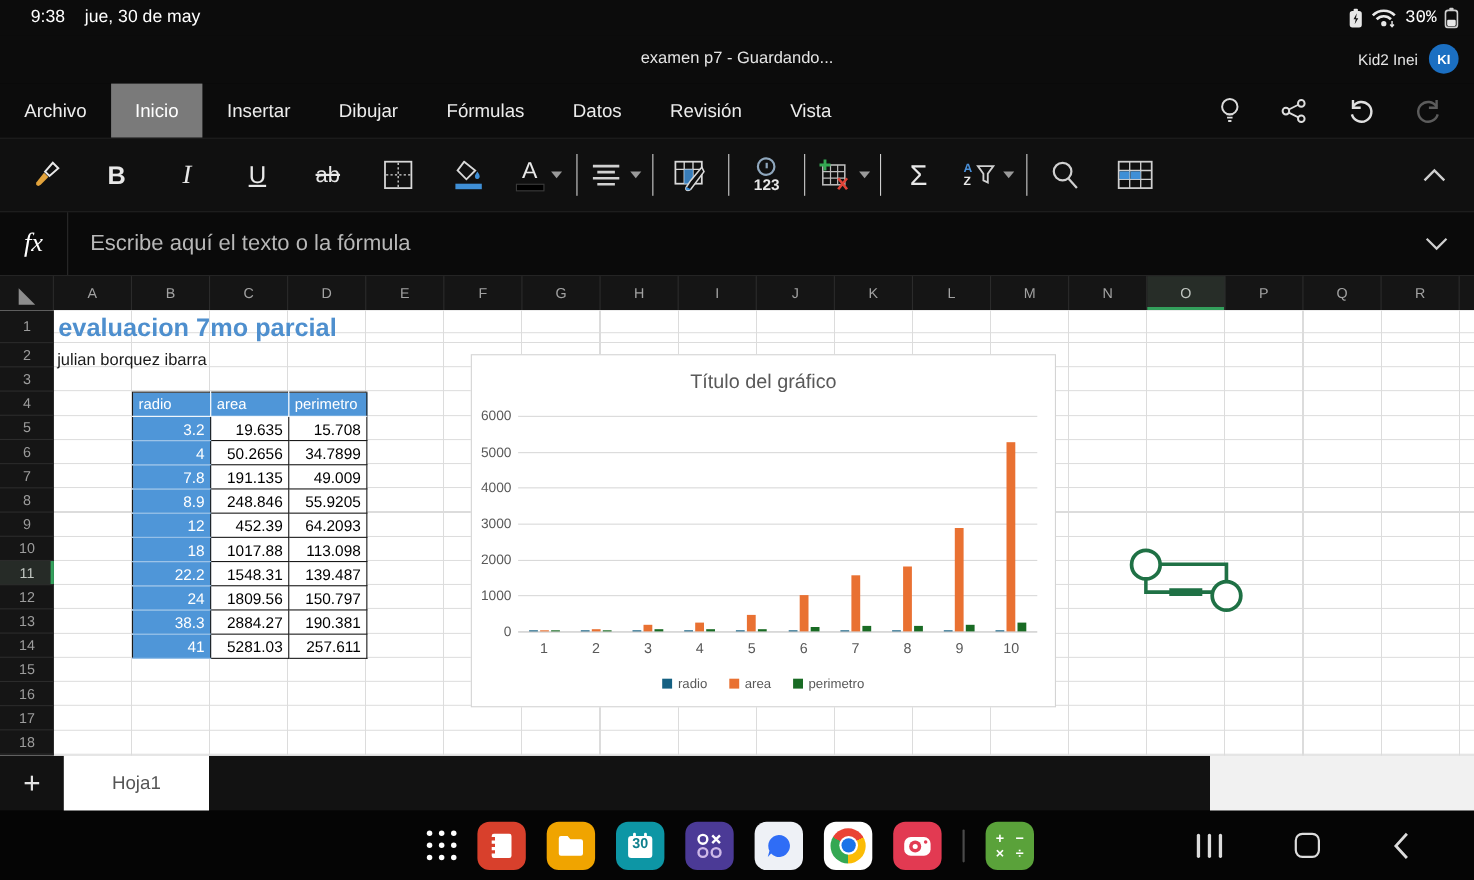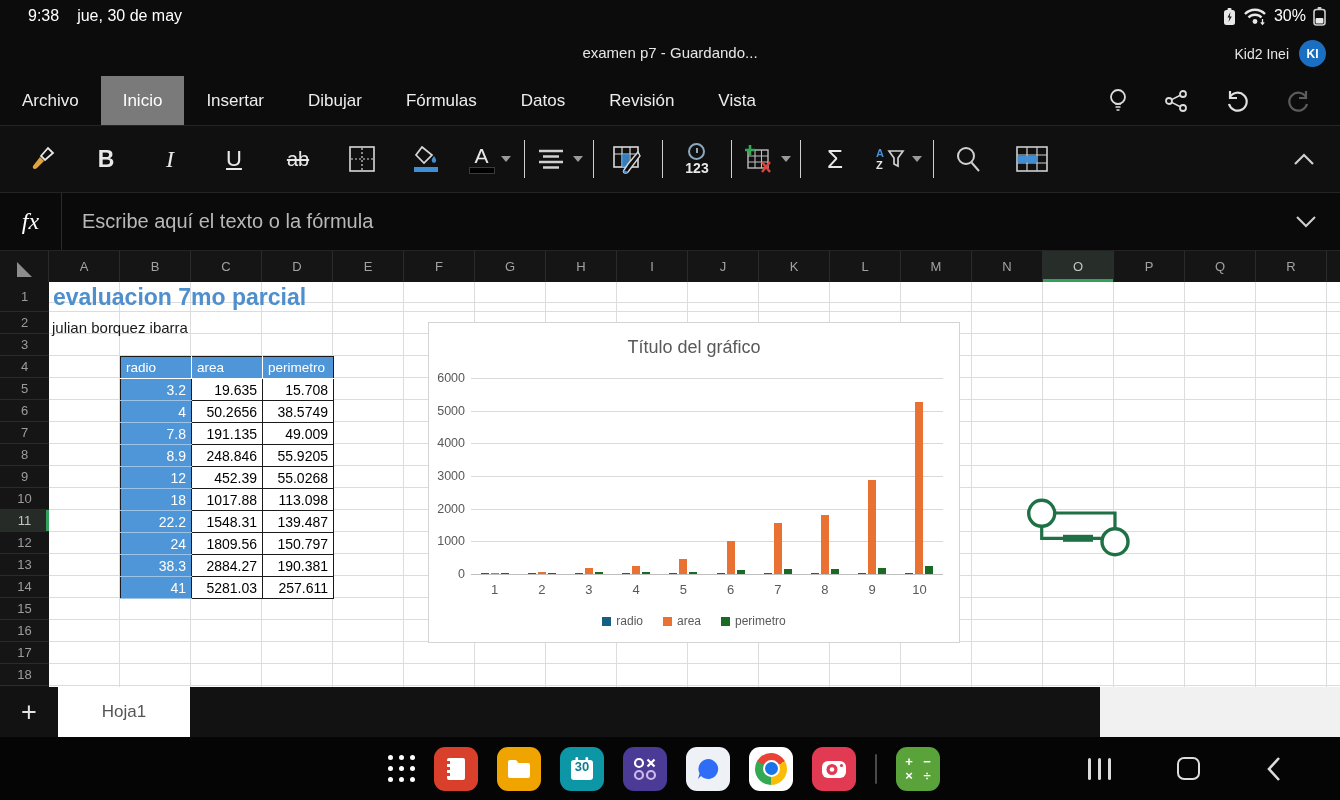--- a/index.html
+++ b/index.html
@@ -5,21 +5,21 @@
   * { margin:0; padding:0; box-sizing:border-box; }
   html,body { width:1340px; height:800px; overflow:hidden; background:#000;
     font-family:"Liberation Sans", sans-serif; }
   .screen { position:relative; width:1340px; height:598px; background:#0c0c0c; }
 
   
   .status-bar { height:32px; display:flex; align-items:center; padding:0 14px; color:#fff; background:#0c0c0c; }
   .status-time { font-size:16px; margin:0 18px 0 14px; }
   .status-date { font-size:16px; }
   .status-right { margin-left:auto; display:flex; align-items:center; gap:7px; }
-  .batt-pct { font-size:16px; }
+  .batt-pct { font-size:16px;font-family:Liberation Mono, monospace; }
 
   
   .title-bar { height:44px; position:relative; background:#0c0c0c; }
   .doc-title { position:absolute; left:0; right:0; top:12px; text-align:center; color:#e6e6e6; font-size:15px; }
   .account { position:absolute; right:14px; top:8px; display:flex; align-items:center; gap:10px; }
   .account-name { color:#e6e6e6; font-size:14px; }
   .avatar { width:27px; height:27px; border-radius:50%; background:#1b6fc2; color:#fff;
     font-size:12px; font-weight:bold; display:flex; align-items:center; justify-content:center; }
 
   
@@ -363,36 +363,36 @@
             <td>perimetro</td>
           </tr>
           <tr>
             <td class="c-radio">3.2</td>
             <td class="c-plain">19.635</td>
             <td class="c-plain">15.708</td>
           </tr>
           <tr>
             <td class="c-radio">4</td>
             <td class="c-plain">50.2656</td>
-            <td class="c-plain">38.5749</td>
+            <td class="c-plain">34.7899</td>
           </tr>
           <tr>
             <td class="c-radio">7.8</td>
             <td class="c-plain">191.135</td>
             <td class="c-plain">49.009</td>
           </tr>
           <tr>
             <td class="c-radio">8.9</td>
             <td class="c-plain">248.846</td>
             <td class="c-plain">55.9205</td>
           </tr>
           <tr>
             <td class="c-radio">12</td>
             <td class="c-plain">452.39</td>
-            <td class="c-plain">55.0268</td>
+            <td class="c-plain">64.2093</td>
           </tr>
           <tr>
             <td class="c-radio">18</td>
             <td class="c-plain">1017.88</td>
             <td class="c-plain">113.098</td>
           </tr>
           <tr>
             <td class="c-radio">22.2</td>
             <td class="c-plain">1548.31</td>
             <td class="c-plain">139.487</td>

